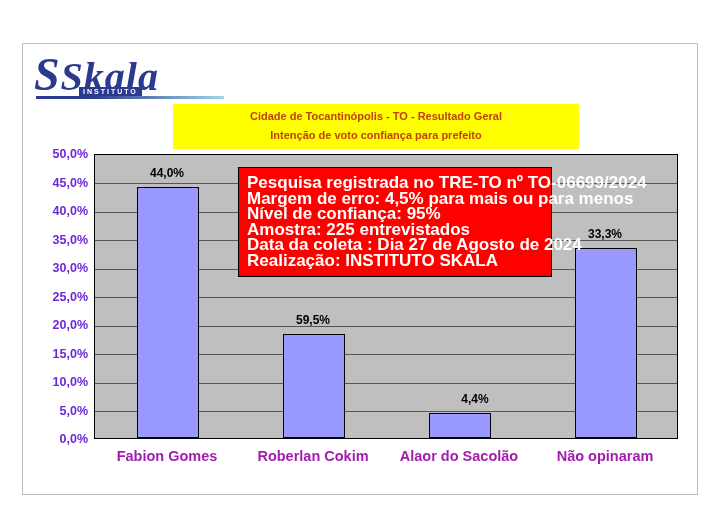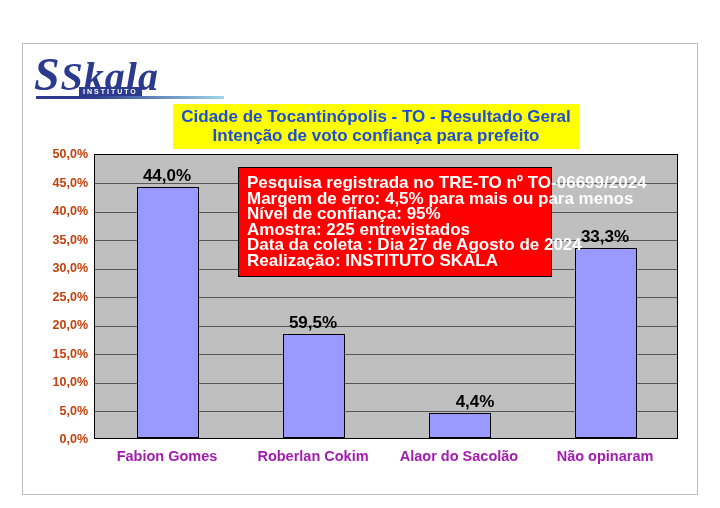--- a/index.html
+++ b/index.html
@@ -68,23 +68,23 @@
     position: absolute;
     left: 173px;
     top: 89px;
     width: 406px;
     background: #ffff00;
     text-align: center;
     padding: 3px 4px 4px 4px;
     box-sizing: border-box;
   }
   #title-box div {
-    font-size: 17px;
-    font-weight: bold;
-    color: #1d4ed8;
+    font-size: 11px;
+    font-weight: bold;
+    color: #c2410c;
     line-height: 19px;
     white-space: nowrap;
   }
 
   
   #plot-area {
     position: absolute;
     left: 94px;
     top: 139px;
     width: 584px;
@@ -104,35 +104,35 @@
   }
 
   
   .ylabel {
     position: absolute;
     right: 632px;
     width: 70px;
     text-align: right;
     font-size: 12.5px;
     font-weight: bold;
-    color: #c2410c;
+    color: #6d28d9;
     transform: translateY(-50%);
   }
 
   
   .bar {
     position: absolute;
     background: #9999ff;
     border: 1px solid #000000;
     box-sizing: border-box;
     bottom: 0;
   }
   .bar-value {
     position: absolute;
-    font-size: 17px;
+    font-size: 12px;
     font-weight: bold;
     color: #000000;
     text-align: center;
     transform: translateX(-50%);
     white-space: nowrap;
   }
   .cat-label {
     position: absolute;
     font-size: 14.5px;
     font-weight: bold;

